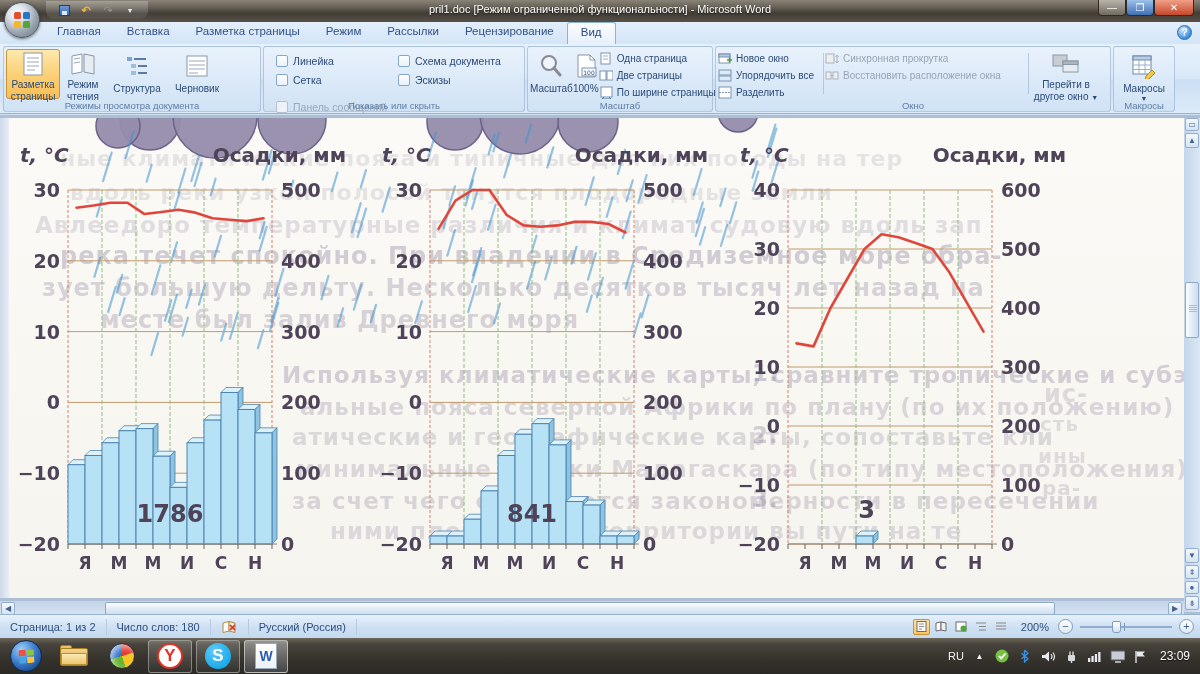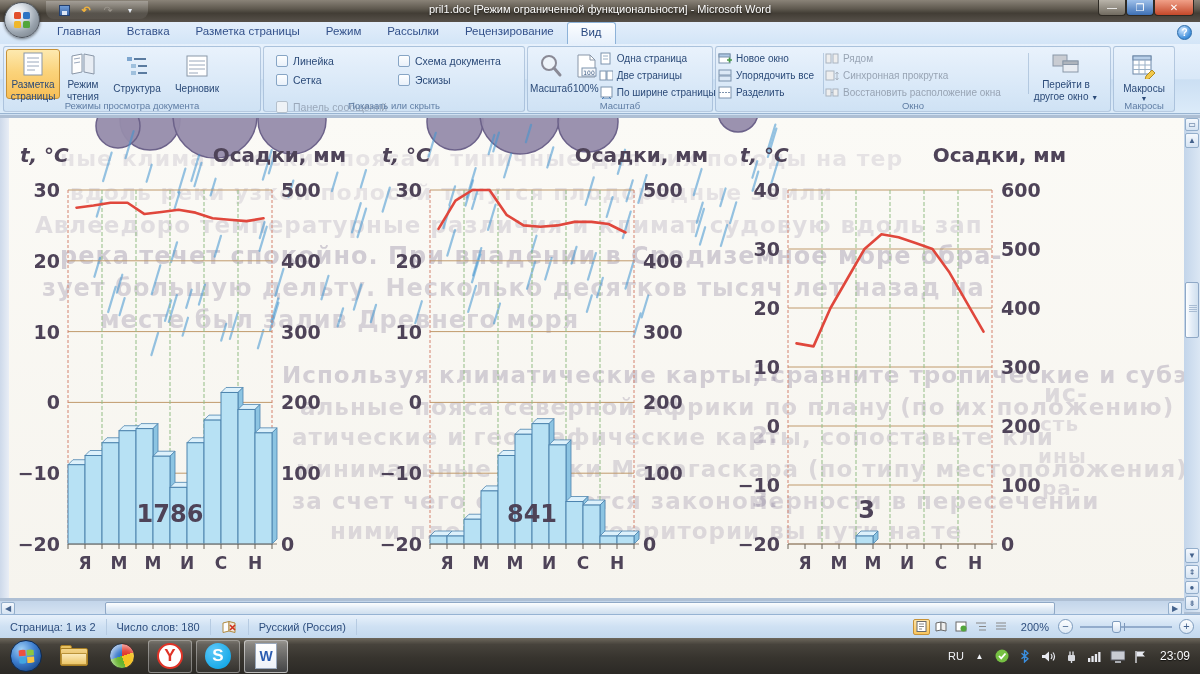--- a/index.html
+++ b/index.html
@@ -331,27 +331,20 @@
         <div class="smallrow">
           <svg class="mi">
               <rect x="1" y="1" width="12" height="11" fill="#fff" stroke="#7d93ae"></rect>
               <line x1="1" y1="6.5" x2="13" y2="6.5" stroke="#7d93ae" stroke-dasharray="2 1"></line>
             </svg>
           <span>Разделить</span>
         </div>
       </div>
       <div class="divline"></div>
       <div style="width:202px; padding-top:1px;">
-        <div class="smallrow dis">
-          <svg class="mi">
-              <rect x="1" y="2" width="5" height="9" fill="#eee" stroke="#aab4c0"></rect>
-              <rect x="8" y="2" width="5" height="9" fill="#eee" stroke="#aab4c0"></rect>
-            </svg>
-          <span>Рядом</span>
-        </div>
         <div class="smallrow dis">
           <svg class="mi">
               <rect x="1" y="2" width="8" height="9" fill="#eee" stroke="#aab4c0"></rect>
               <path d="M12 3 v8 M12 3 l-1.5 2 M12 3 l1.5 2 M12 11 l-1.5-2 M12 11 l1.5-2" stroke="#aab4c0"></path>
             </svg>
           <span>Синхронная прокрутка</span>
         </div>
         <div class="smallrow dis">
           <svg class="mi">
               <rect x="1" y="3" width="5" height="7" fill="#eee" stroke="#aab4c0"></rect>

